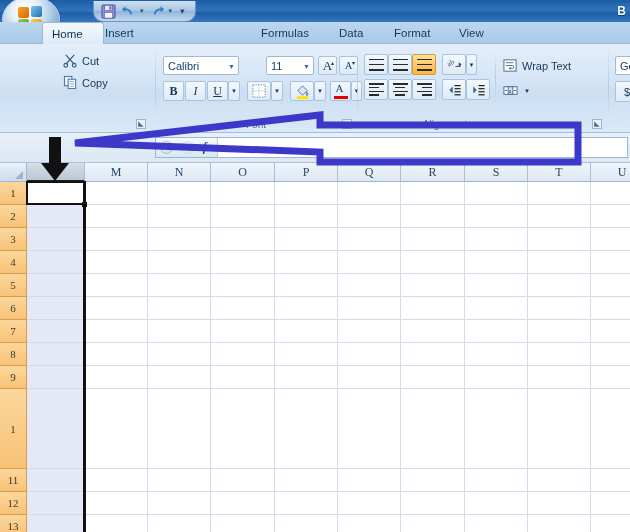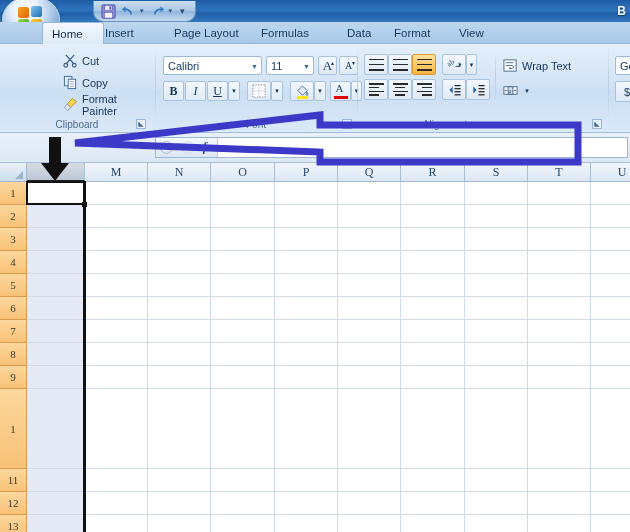--- a/index.html
+++ b/index.html
@@ -211,27 +211,24 @@
   </div>
 </div>
 
 <div id="tabstrip">
   <div class="tab active" style="left:42px;width:62px;">
     <span>Home</span>
   </div>
   <div class="tab" style="left:96px;">
     <span>Insert</span>
   </div>
-  <div class="tab" style="left:165px;">
-    <span>Page Layout</span>
-  </div>
   <div class="tab" style="left:252px;">
     <span>Formulas</span>
   </div>
-  <div class="tab" style="left:338px;">
+  <div class="tab" style="left:330px;">
     <span>Data</span>
   </div>
   <div class="tab" style="left:385px;">
     <span>Format</span>
   </div>
   <div class="tab" style="left:450px;">
     <span>View</span>
   </div>
 </div>
 
@@ -257,37 +254,27 @@
           <rect x="1.5" y="1.5" width="8" height="10" fill="#eaf2fb" stroke="#41699a"></rect>
           <rect x="5.5" y="4.5" width="8" height="10" fill="#ffffff" stroke="#41699a"></rect>
           <line x1="7" y1="7" x2="12" y2="7" stroke="#8aa9c6"></line>
           <line x1="7" y1="9.5" x2="12" y2="9.5" stroke="#8aa9c6"></line>
           <line x1="7" y1="12" x2="12" y2="12" stroke="#8aa9c6"></line>
         </svg>
       </span>
       <span>Copy</span>
     </div>
 
-    <div class="clip-item" style="left:58px;top:48px;">
-      <span class="mini-ico">
-        <svg width="15" height="15" viewBox="0 0 16 16">
-          <path d="M10 1.5 L14.5 5 L8 11 L4.5 7.5 Z" fill="#f6d74b" stroke="#a8860f" stroke-width="0.8"></path>
-          <path d="M4.5 7.5 L8 11 L5 14.5 L1.5 11 Z" fill="#e0e8f2" stroke="#6d8aa8" stroke-width="0.8"></path>
-        </svg>
-      </span>
-      <span>Format Painter</span>
-    </div>
-
-    <div class="grp-label">Clipboard</div>
+
     <div class="dlg-launch" style="right:6px;">◣</div>
   </div>
   <div class="grp-sep" style="left:155px;"></div>
 
   <div class="grp" style="left:158px;width:196px;">
-    <div class="fld" style="left:5px;top:10px;width:99px;text-align:center;">
+    <div class="fld" style="left:5px;top:10px;width:76px;text-align:center;">
       <span>Calibri</span>
       <span class="cv">▼</span>
     </div>
     <div class="fld" style="left:108px;top:10px;width:48px;">
       <span>11</span>
       <span class="cv">▼</span>
     </div>
     <div class="btn box" style="left:160px;top:10px;width:19px;height:19px;">
       <span class="cap" style="font-size:13px;">A</span>
       <span style="font-size:6px;position:absolute;right:2px;top:2px;">▴</span>

